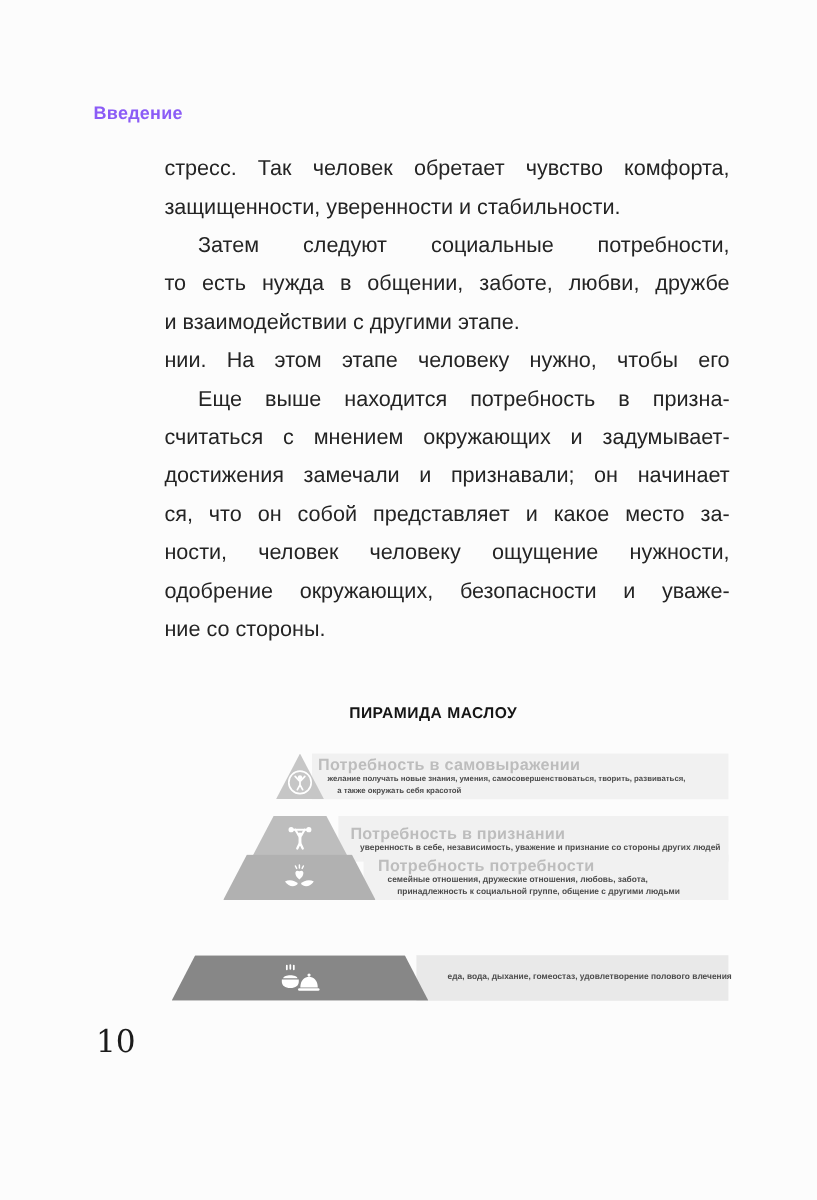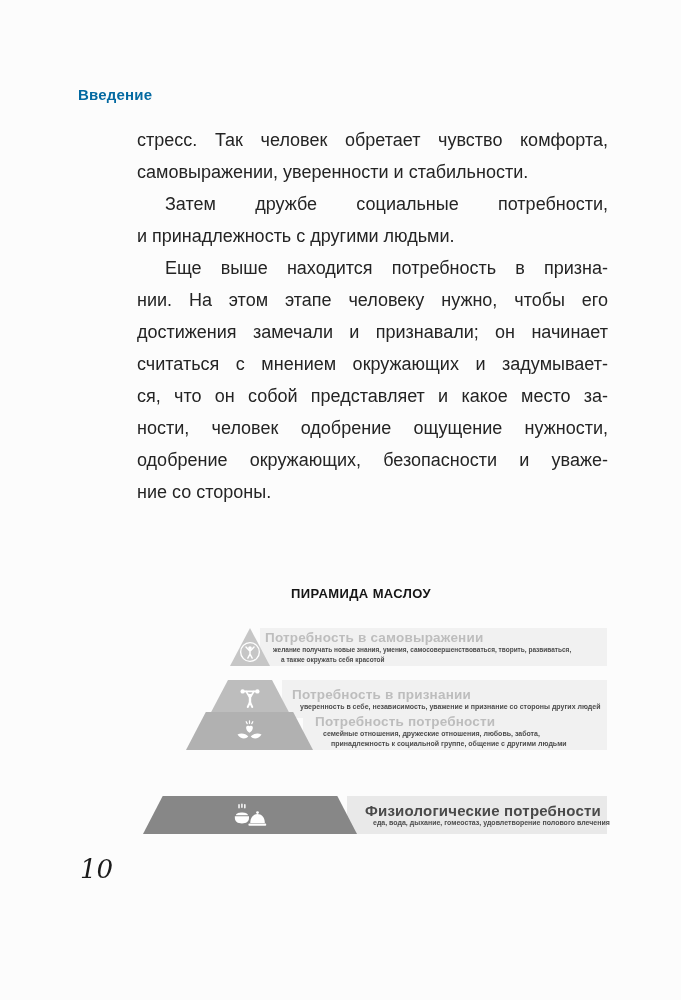--- a/index.html
+++ b/index.html
@@ -1,21 +1,21 @@
 <!DOCTYPE html>
 <html><head>
 <meta charset="utf-8">
 <style>
   html,body{margin:0;padding:0;background:#ffffff;}
   .page{position:relative;width:681px;height:1000px;background:#fcfcfc;overflow:hidden;
         font-family:"Liberation Sans",sans-serif;}
 
   
   .running-head{position:absolute;left:78px;top:86px;font-weight:bold;font-size:15px;
-                letter-spacing:.2px;color:#0369a1;}
+                letter-spacing:.2px;color:#8b5cf6;}
 
   
   .body-text{position:absolute;left:137px;top:124px;width:471px;
              font-family:Liberation Sans, sans-serif;
              font-size:18px;color:#242424;}
   .line{height:32px;line-height:32px;}
   .line.j{text-align:justify;text-align-last:justify;}
   .line.last{text-align:left;}
   .line.ind{text-indent:28px;}
 
@@ -55,40 +55,41 @@
           color:#bdbdbd;white-space:nowrap;}
   .r4 .ltitle{color:#4a4a4a;font-size:15px;}
   .ldesc{font-weight:bold;font-size:7px;line-height:9.5px;color:#4c4c4c;
          padding-left:8px;white-space:nowrap;}
   .r0 .ldesc{font-size:6.5px;}
   .ldesc.cont{padding-left:16px;}
 
   
   .folio{position:absolute;left:80px;top:854px;
          font-family:"DejaVu Serif","Liberation Serif",serif;
-         font-style:italic;font-size:26px;color:#1b1b1b;}
+         font-size:26px;color:#1b1b1b;}
 </style>
 </head>
 <body>
 
 <div class="page">
 
   <div class="running-head">Введение</div>
 
   <div class="body-text">
     <div class="line j">стресс. Так человек обретает чувство комфорта,</div>
-    <div class="line last">самовыражении, уверенности и стабильности.</div>
-    <div class="line j ind">Затем дружбе социальные потребности,</div>
-    <div class="line last">и принадлежность с другими людьми.</div>
+    <div class="line last">защищенности, уверенности и стабильности.</div>
+    <div class="line j ind">Затем следуют социальные потребности,</div>
+    <div class="line j">то есть нужда в общении, заботе, любви, дружбе</div>
+    <div class="line last">и взаимодействии с другими этапе.</div>
+    <div class="line j">нии. На этом этапе человеку нужно, чтобы его</div>
     <div class="line j ind">Еще выше находится потребность в призна-</div>
-    <div class="line j">нии. На этом этапе человеку нужно, чтобы его</div>
+    <div class="line j">считаться с мнением окружающих и задумывает-</div>
     <div class="line j">достижения замечали и признавали; он начинает</div>
-    <div class="line j">считаться с мнением окружающих и задумывает-</div>
     <div class="line j">ся, что он собой представляет и какое место за-</div>
-    <div class="line j">ности, человек одобрение ощущение нужности,</div>
+    <div class="line j">ности, человек человеку ощущение нужности,</div>
     <div class="line j">одобрение окружающих, безопасности и уваже-</div>
     <div class="line last">ние со стороны.</div>
   </div>
 
   <div class="pyramid-title">ПИРАМИДА МАСЛОУ</div>
 
   <div class="pyramid">
 
     <div class="row r0">
       <div class="band"></div>
@@ -145,21 +146,20 @@
       <div class="trap"></div>
       <svg class="icon" viewBox="0 0 34 25">
         <path d="M7.4 1.6 V4.6 M10.2 1.2 V4.2 M13 1.6 V4.6" stroke="#fff" stroke-width="1.4" stroke-linecap="round" fill="none"></path>
         <path d="M4.4 11.8 C4.8 8.4 15.6 8.4 16 11.8 Z" fill="#fff"></path>
         <path d="M3.4 12.8 H17 V14.4 C17 17.8 14.4 19.6 10.2 19.6 C6 19.6 3.4 17.8 3.4 14.4 Z" fill="#fff"></path>
         <path d="M18.2 19.2 C18.2 13.4 21.6 10.6 25.2 10.6 C28.8 10.6 32.2 13.4 32.2 19.2 Z" fill="#fff"></path>
         <circle cx="25.2" cy="9.2" r="1.3" fill="#fff"></circle>
         <rect x="16.4" y="19.8" width="17.2" height="2" rx="1" fill="#fff"></rect>
       </svg>
       <div class="ltext">
-        <div class="ltitle">Физиологические потребности</div>
         <div class="ldesc">еда, вода, дыхание, гомеостаз, удовлетворение полового влечения</div>
       </div>
     </div>
 
   </div>
 
   <div class="folio">10</div>
 
 </div>
 

